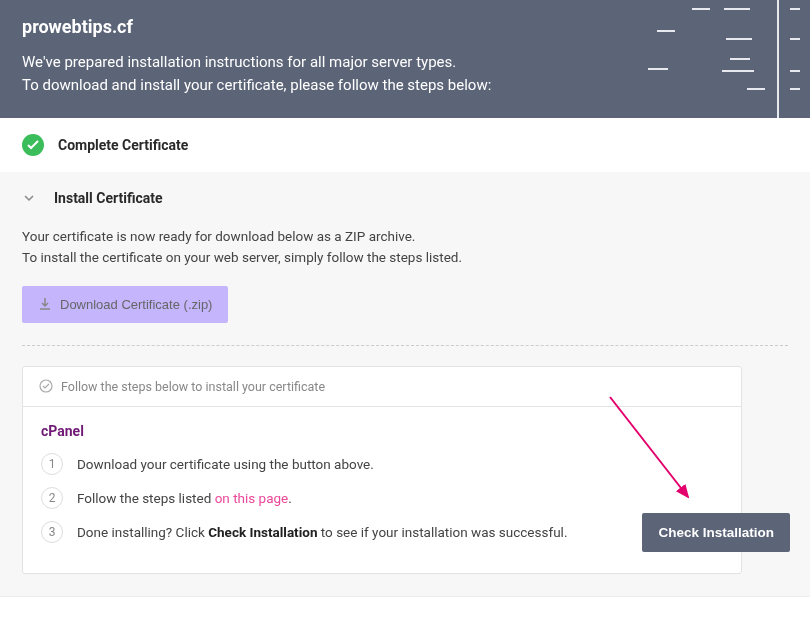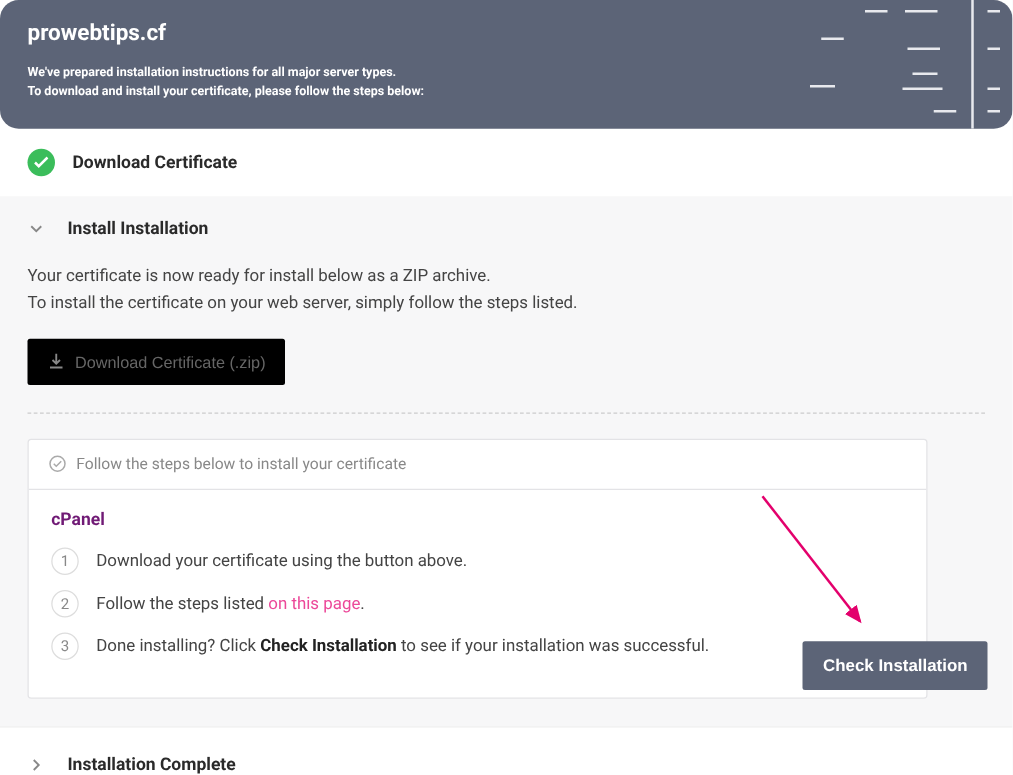--- a/index.html
+++ b/index.html
@@ -1,31 +1,31 @@
 <!DOCTYPE html>
 <html><head>
 <meta charset="utf-8">
 <style>
 * { margin: 0; padding: 0; box-sizing: border-box; }
 body { font-family: -apple-system, BlinkMacSystemFont, "Segoe UI", Roboto, Arial, sans-serif; background: #fff; width: 810px; height: 620px; overflow: hidden; position: relative; }
-.header { background: #5c6477; color: #fff; padding: 16px 22px 22px; position: relative; overflow: hidden; border-radius: 15px; }
+.header { background: #5c6477; color: #fff; padding: 16px 22px 22px; position: relative; overflow: hidden; }
 .header-title { font-size: 18px; font-weight: 700; margin-bottom: 14px; }
-.header-desc { font-size: 10px; font-weight: 700; line-height: 1.5; }
+.header-desc { font-size: 15px; font-weight: 400; line-height: 1.5; }
 .deco { position: absolute; right: 0; top: 0; bottom: 0; width: 200px; pointer-events: none; }
 .deco .line { position: absolute; border-top: 2px solid #e8e9ee; }
 .section-row { display: flex; align-items: center; padding: 16px 22px; background: #fff; }
 .check-icon { width: 22px; height: 22px; border-radius: 50%; background: #3bbd5b; display: flex; align-items: center; justify-content: center; margin-right: 14px; flex-shrink: 0; }
 .check-icon svg { width: 12px; height: 10px; }
 .section-title { font-size: 14px; font-weight: 700; color: #2a2a2a; }
 .chevron { width: 14px; height: 14px; margin-right: 18px; display: flex; align-items: center; justify-content: center; flex-shrink: 0; color: #888; }
 .chevron svg { width: 10px; height: 10px; }
 .gray-panel { background: #f7f7f8; padding: 14px 22px 22px; }
 .install-header { display: flex; align-items: center; padding: 4px 0 12px; }
 .desc-text { font-size: 13.5px; color: #444; line-height: 1.55; margin: 8px 0 18px; }
-.dl-btn { display: inline-flex; align-items: center; background: #000000; border: none; padding: 11px 16px; font-size: 13px; color: #666; cursor: pointer; border-radius: 2px; }
+.dl-btn { display: inline-flex; align-items: center; background: #c4b5fd; border: none; padding: 11px 16px; font-size: 13px; color: #666; cursor: pointer; border-radius: 2px; }
 .dl-btn svg { width: 14px; height: 14px; margin-right: 8px; }
 .dashed { border: none; border-top: 1px dashed #ccc; margin: 22px 0 20px; }
 .steps-card { background: #fff; border: 1px solid #e3e3e6; border-radius: 3px; width: 720px; }
 .steps-head { display: flex; align-items: center; padding: 12px 16px; font-size: 12.5px; color: #888; border-bottom: 1px solid #e3e3e6; }
 .steps-head svg { width: 14px; height: 14px; margin-right: 8px; }
 .steps-body { padding: 16px 18px 18px; }
 .steps-title { font-size: 14px; font-weight: 700; color: #701a75; margin-bottom: 14px; }
 .step { display: flex; align-items: center; margin: 12px 0; font-size: 13.5px; color: #444; }
 .step-num { width: 22px; height: 22px; border-radius: 50%; border: 1px solid #ddd; display: flex; align-items: center; justify-content: center; font-size: 12px; color: #888; margin-right: 14px; flex-shrink: 0; }
 .step a { color: #ec4899; text-decoration: none; }
@@ -57,35 +57,35 @@
     <div class="line" style="width:10px;right:10px;top:88px"></div>
   </div>
 </div>
 
 <div class="section-row">
   <span class="check-icon">
     <svg viewBox="0 0 12 10">
         <path d="M1 5 L4 8 L11 1" stroke="#fff" stroke-width="2" fill="none"></path>
       </svg>
   </span>
-  <span class="section-title">Download Certificate</span>
+  <span class="section-title">Complete Certificate</span>
 </div>
 
 <div class="gray-panel">
   <div class="install-header">
     <span class="chevron">
       <svg viewBox="0 0 10 10">
           <path d="M1 3 L5 7 L9 3" stroke="#888" stroke-width="1.5" fill="none"></path>
         </svg>
     </span>
-    <span class="section-title">Install Installation</span>
+    <span class="section-title">Install Certificate</span>
   </div>
 
   <div class="desc-text">
-    <div>Your certificate is now ready for install below as a ZIP archive.</div>
+    <div>Your certificate is now ready for download below as a ZIP archive.</div>
     <div>To install the certificate on your web server, simply follow the steps listed.</div>
   </div>
 
   <button class="dl-btn">
     <svg viewBox="0 0 14 14">
         <path d="M7 1 L7 9 M4 6 L7 9 L10 6 M2 12 L12 12" stroke="#888" stroke-width="1.5" fill="none"></path>
       </svg>
     <span>Download Certificate (.zip)</span>
   </button>
 

